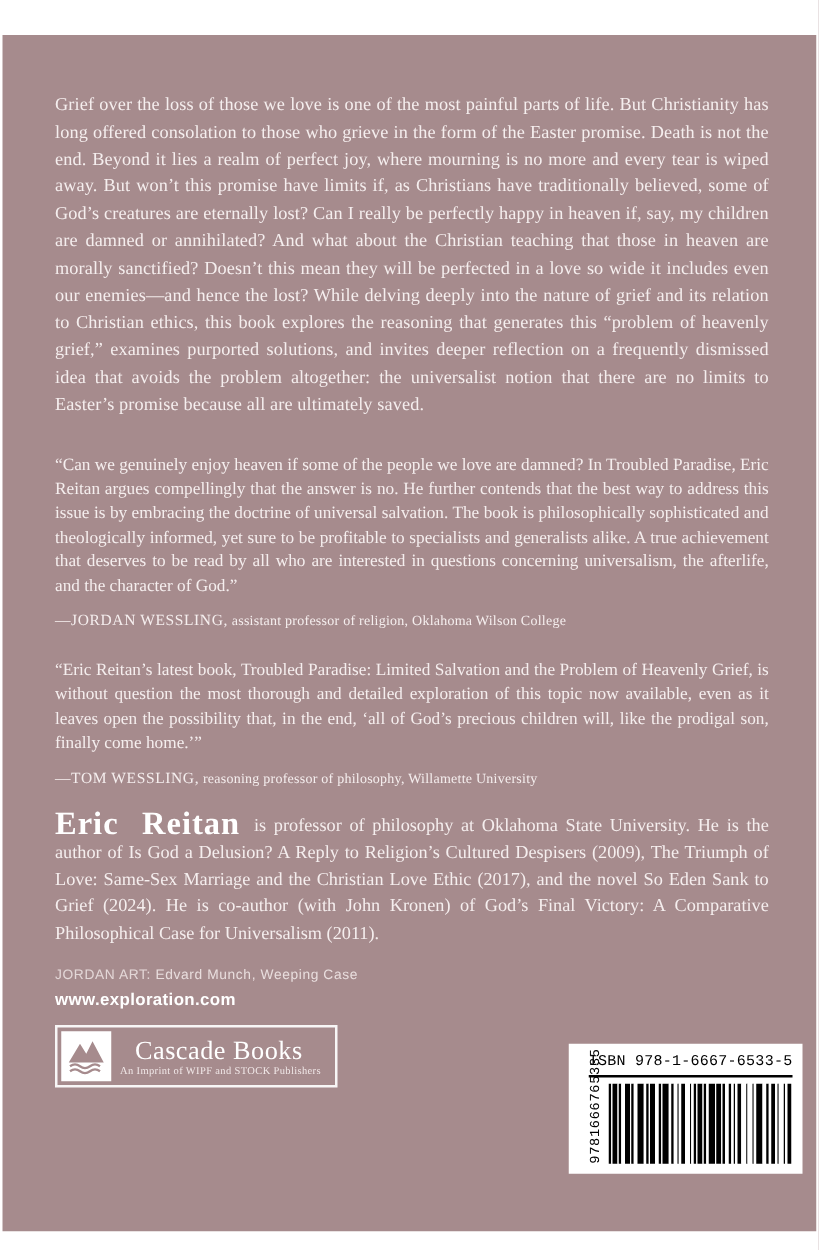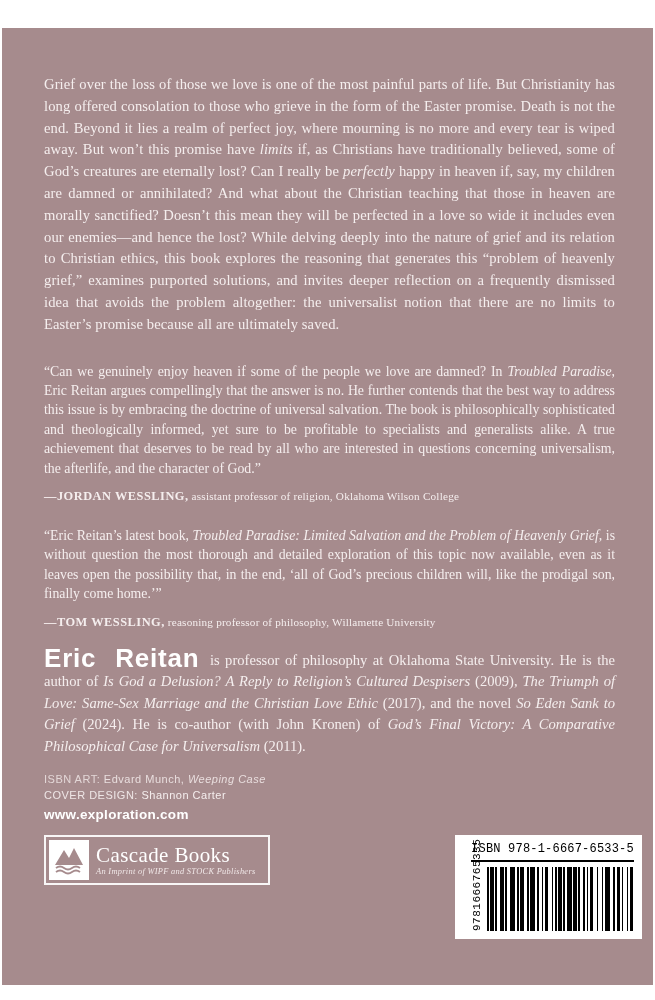--- a/index.html
+++ b/index.html
@@ -12,22 +12,22 @@
     position:relative;
     margin:28px auto 0;
     width:651px;height:957px;
     background:#a68b8d;
     color:#f5eeee;
     padding:46px 38px 0 42px;
     box-sizing:border-box;
   }
   .serif{font-family:"Liberation Serif",serif;}
   .just{text-align:justify;}
-  .it{font-style:italic;}
-  .bd{font-weight:bold;}
+  .it{}
+  .bd{font-weight:normal;}
   p{margin:0;}
 
   .desc{
     font-size:14.6px;
     line-height:21.8px;
     letter-spacing:0.1px;
   }
   .blurb{margin-top:26px;}
   .blurb + .blurb{margin-top:22px;}
   .quote{
@@ -43,21 +43,21 @@
     font-size:12.4px;
     letter-spacing:0.5px;
   }
 
   .bio{
     margin-top:18px;
     font-size:14.6px;
     line-height:21.5px;
   }
   .author-name{
-    font-family:Liberation Sans, sans-serif;
+    font-family:Liberation Serif, serif;
     font-weight:bold;
     font-size:26px;
     letter-spacing:0.8px;
     word-spacing:9px;
     color:#ffffff;
     padding-right:5px;
     vertical-align:-2px;
   }
 
   .credits{
@@ -94,25 +94,25 @@
     width:40px;height:40px;background:#ffffff;
     display:flex;align-items:center;justify-content:center;
     flex:none;
   }
   .pub-name{
     font-family:"Liberation Serif",serif;
     font-size:21px;
     letter-spacing:0.4px;
     color:#ffffff;
     line-height:23px;
+    margin-left:12px;
   }
   .pub-imprint{
     font-family:"Liberation Serif",serif;
     font-size:8.4px;
-    font-style:italic;
     letter-spacing:0.3px;
     color:#f1e8e8;
   }
 
   .barcode-box{
     position:absolute;
     top:807px;right:11px;
     width:187px;height:104px;
     background:#ffffff;
     color:#000000;
@@ -167,22 +167,21 @@
   <div class="blurb">
     <p class="quote serif just"><span>“Eric Reitan’s latest book, </span><span class="it">Troubled Paradise: Limited Salvation and the Problem of Heavenly Grief</span><span>, is without question the most thorough and detailed exploration of this topic now available, even as it leaves open the possibility that, in the end, ‘all of God’s precious children will, like the prodigal son, finally come home.’”</span></p>
     <p class="attr serif"><span class="bd">—TOM WESSLING,</span><span> reasoning professor of philosophy, Willamette University</span></p>
   </div>
 
   <div class="bio serif just">
     <span class="author-name">Eric Reitan</span><span><span> is professor of philosophy at Oklahoma State University. He is the author of </span><span class="it">Is God a Delusion? A Reply to Religion’s Cultured Despisers</span><span> (2009), </span><span class="it">The Triumph of Love: Same-Sex Marriage and the Christian Love Ethic</span><span> (2017), and the novel </span><span class="it">So Eden Sank to Grief</span><span> (2024). He is co-author (with John Kronen) of </span><span class="it">God’s Final Victory: A Comparative Philosophical Case for Universalism</span><span> (2011).</span></span>
   </div>
 
   <div class="credits">
-    <p class="line1"><span class="lbl">ISBN ART: </span><span>Edvard Munch, </span><span class="it">Weeping Case</span></p>
-    <p class="line2"><span class="lbl">COVER DESIGN: </span><span>Shannon Carter</span></p>
+    <p class="line1"><span class="lbl">JORDAN ART: </span><span>Edvard Munch, </span><span class="it">Weeping Case</span></p>
     <p class="site">www.exploration.com</p>
   </div>
 
   <div class="publisher">
     <div class="logo-mark">
       <svg width="34" height="34" viewBox="0 0 34 34" aria-hidden="true">
         <path d="M3 22 L12 7 L17 15 L22 5 L31 22 Z" fill="#a68b8d"></path>
         <path d="M4 25 q4 -3 8 0 q4 3 8 0 q4 -3 8 0" stroke="#a68b8d" stroke-width="1.8" fill="none"></path>
         <path d="M4 29 q4 -3 8 0 q4 3 8 0 q4 -3 8 0" stroke="#a68b8d" stroke-width="1.8" fill="none"></path>
       </svg>

